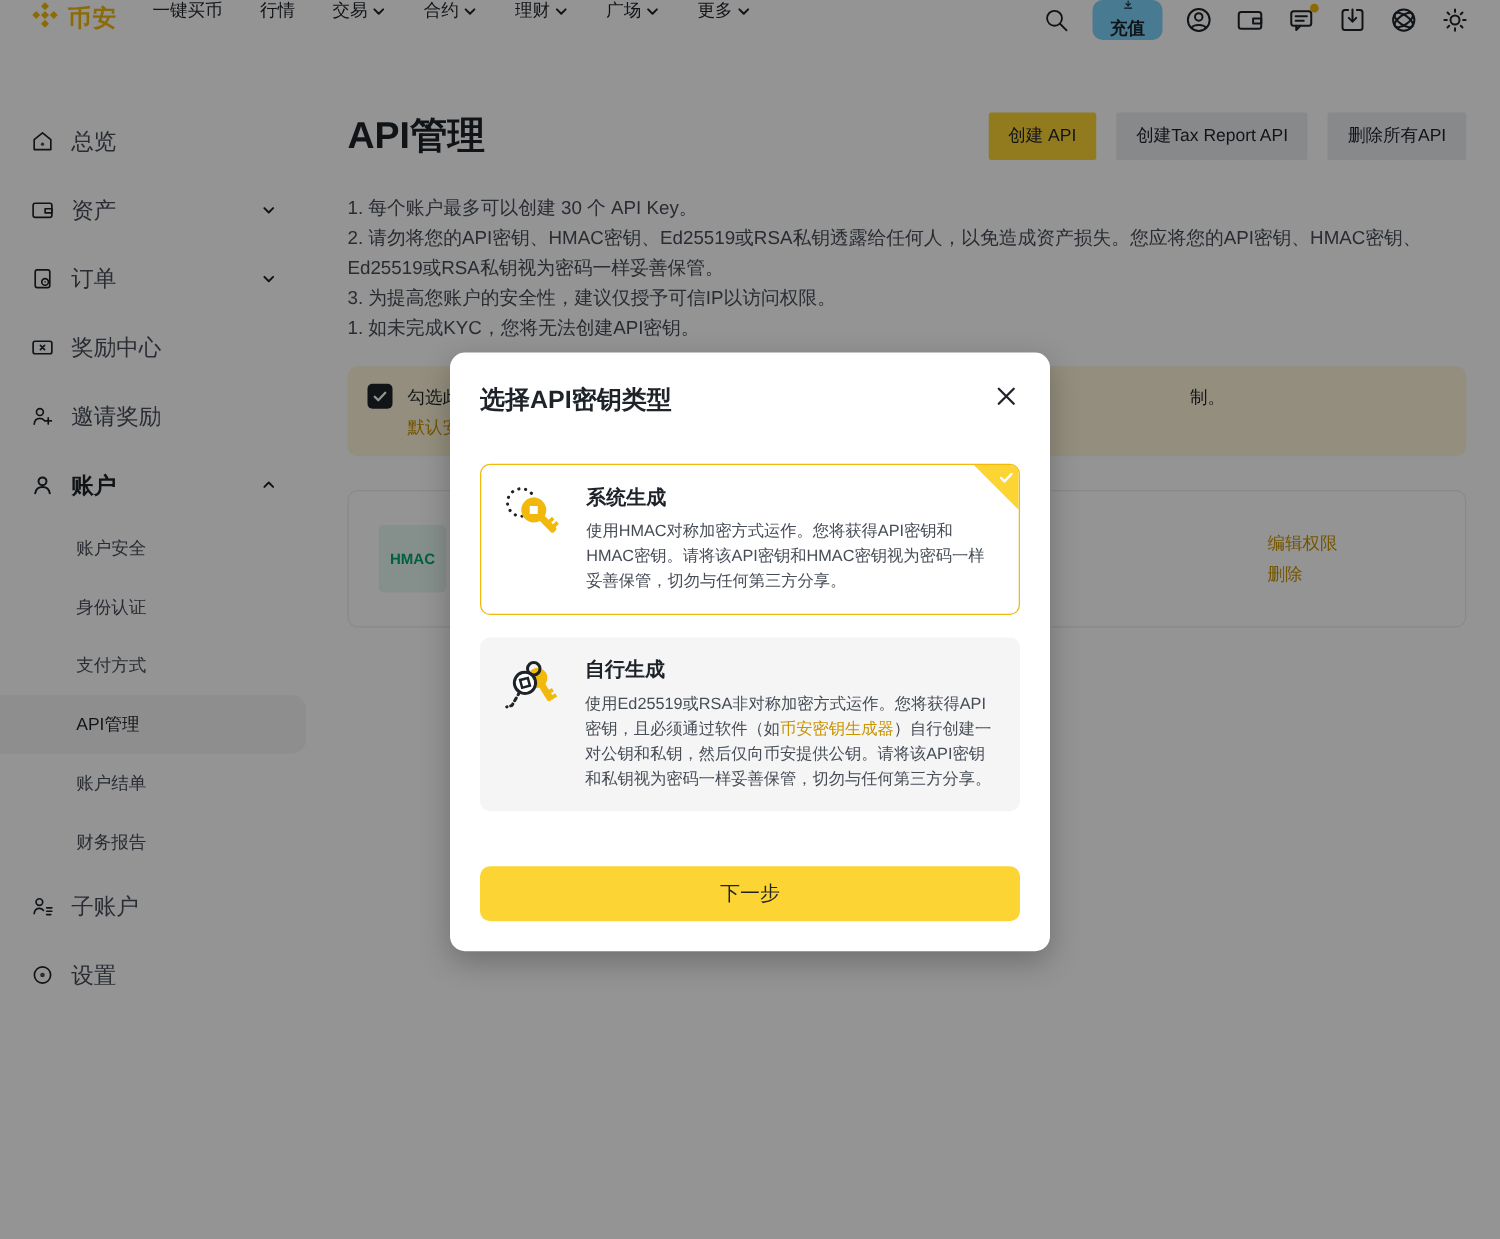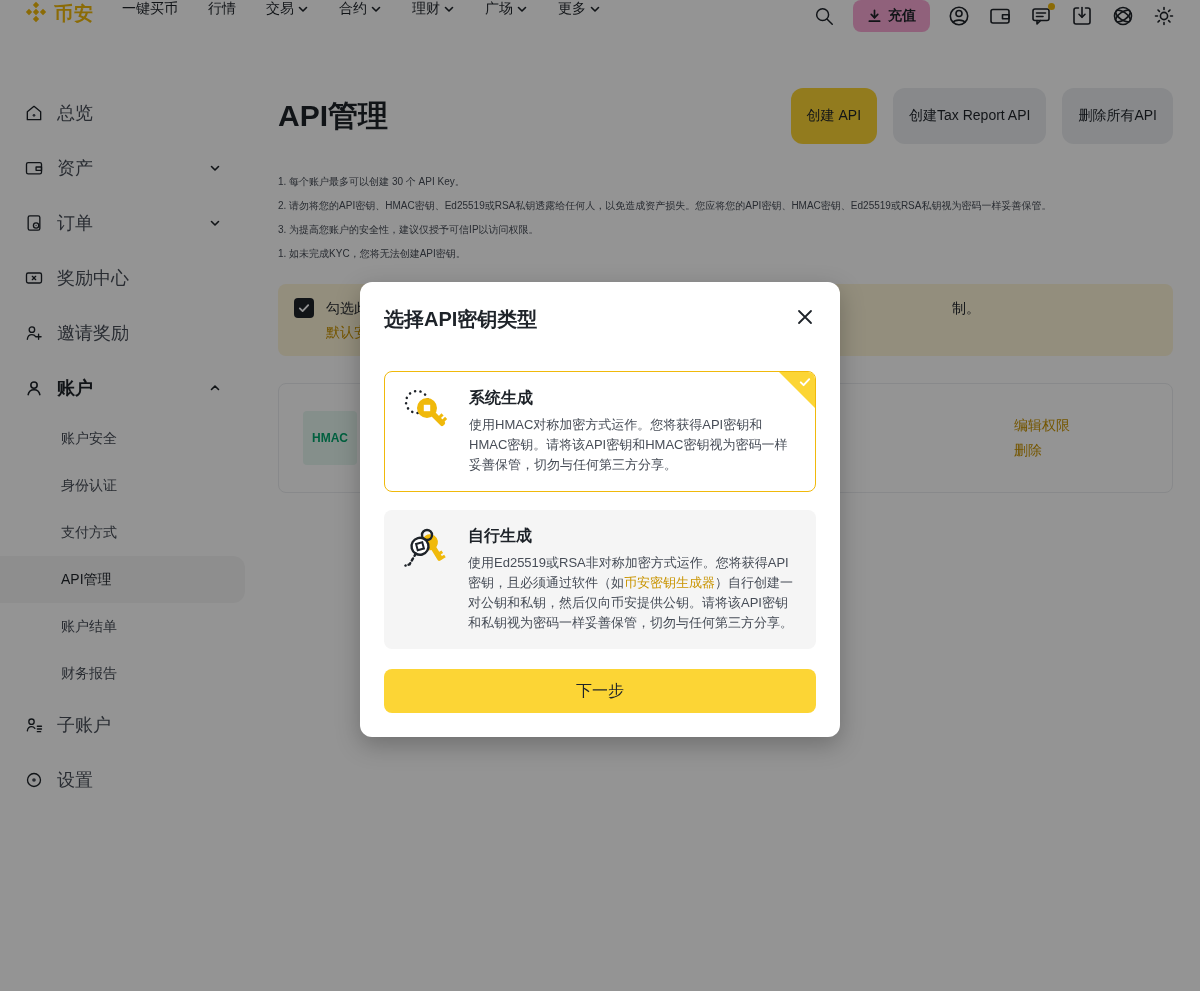--- a/index.html
+++ b/index.html
@@ -10,40 +10,40 @@
   
   .topbar { height:64px; display:flex; align-items:flex-start; padding:0 24px; background:#fff; }
   .logo { display:flex; align-items:center; gap:6px; margin-right:28px; cursor:pointer; }
   .logo-text { color:#F0B90B; font-size:19px; font-weight:bold; letter-spacing:1px; }
   .mainnav { display:flex; align-items:center; gap:30px; }
   .nav-item { display:flex; align-items:center; gap:3px; font-size:14px; font-weight:500; color:#1E2329; cursor:pointer; position:relative; }
   .nav-dot { position:absolute; top:-7px; right:-6px; width:6px; height:6px; border-radius:50%; background:#F0B90B; }
   .topbar-right { margin-left:auto; display:flex; align-items:center; gap:17px; }
   .tb-icon { width:24px; height:24px; display:flex; align-items:center; justify-content:center; cursor:pointer; position:relative; }
   .chat-dot { position:absolute; top:-1px; right:-2px; width:7px; height:7px; border-radius:50%; background:#F0B90B; }
-  .deposit-btn { display:flex; align-items:center; gap:6px; background:#f9a8d4; border-radius:8px; height:32px; padding:0 14px; font-size:14px; font-weight:600; cursor:pointer; }
+  .deposit-btn { display:flex; align-items:center; gap:6px; background:#7dd3fc; border-radius:8px; height:32px; padding:0 14px; font-size:14px; font-weight:600; cursor:pointer;flex-direction:column; }
 
   
   .body-row { display:flex; align-items:flex-start; }
   .sidebar { width:245px; padding-top:21px; flex-shrink:0; }
   .side-item { display:flex; align-items:center; height:55px; padding:0 24px; gap:13px; font-size:18px; color:#474D57; cursor:pointer;font-family:Liberation Serif, serif; }
   .side-item .lbl { flex:1; }
   .side-item.active-section { color:#1E2329; font-weight:bold; }
   .sub-item { display:flex; align-items:center; height:47px; padding:0 24px 0 61px; font-size:14px; color:#474D57; cursor:pointer; }
   .sub-item.selected { background:#F5F5F5; border-radius:0 12px 12px 0; color:#1E2329; }
 
   .content { flex:1; margin:0 27px 0 33px; position:relative; }
   .title-row { display:flex; align-items:center; margin-top:24px; }
   .page-title { font-size:30px; font-weight:bold; }
   .title-btns { margin-left:auto; display:flex; gap:16px; }
-  .btn { height:56px; display:flex; align-items:center; padding:0 16px; border-radius:12px; font-size:14px; font-weight:500; cursor:pointer; white-space:nowrap; }
+  .btn { height:38px; display:flex; align-items:center; padding:0 16px; border-radius:2px; font-size:14px; font-weight:500; cursor:pointer; white-space:nowrap; }
   .btn-primary { background:#FCD535; }
   .btn-gray { background:#EAECEF; }
 
-  .instructions { margin-top:26px; font-size:10px; line-height:24px; color:#474D57; }
+  .instructions { margin-top:26px; font-size:15px; line-height:24px; color:#474D57; }
 
   .banner { margin-top:18px; background:#FDF4D8; border-radius:8px; padding:12px 16px; position:relative; font-size:14px; line-height:24px; }
   .banner-line1 { display:flex; align-items:center; gap:12px; }
   .checkbox { width:20px; height:20px; background:#1E2329; border-radius:4px; display:flex; align-items:center; justify-content:center; flex-shrink:0; cursor:pointer; }
   .banner-link { color:#C99400; margin-left:32px; cursor:pointer; }
   .banner-right { position:absolute; left:674px; top:12px; }
 
   .api-card { margin-top:27px; border:1px solid #EAECEF; border-radius:8px; height:110px; display:flex; align-items:center; padding:0 24px; position:relative; }
   .hmac-tag { background:rgba(3,166,109,0.10); color:#03A66D; font-size:12px; font-weight:bold; padding:20px 9px; border-radius:4px; }
   .key-name { font-size:16px; font-weight:bold; margin-left:12px; }
@@ -59,21 +59,21 @@
   .options { margin-top:38px; display:flex; flex-direction:column; gap:18px;align-items:center; }
   .opt-card { display:flex; gap:16px; padding:16px; border-radius:8px; position:relative; overflow:hidden; cursor:pointer; }
   .opt-card.selected { border:1px solid #F0B90B; background:#fff; }
   .opt-card.plain { background:#F5F5F5; }
   .opt-icon { width:52px; flex-shrink:0; }
   .opt-title { font-size:16px; font-weight:bold; margin-bottom:6px; }
   .opt-desc { font-size:13px; line-height:20px; color:#474D57; }
   .opt-link { color:#C99400; cursor:pointer; }
   .corner { position:absolute; top:0; right:0; width:0; height:0; border-top:36px solid #FCD535; border-left:36px solid transparent; }
   .corner-check { position:absolute; top:3px; right:3px; }
-  .next-btn { margin-top:20px; width:100%; height:44px; background:#FCD535; border-radius:8px; display:flex; align-items:center; justify-content:center; font-size:16px; font-weight:500; cursor:pointer; }
+  .next-btn { margin-top:44px; width:100%; height:44px; background:#FCD535; border-radius:8px; display:flex; align-items:center; justify-content:center; font-size:16px; font-weight:500; cursor:pointer; }
 </style>
 </head>
 <body>
 
 <header class="topbar">
   <div class="logo">
     <span>
       <svg width="24" height="24" viewBox="0 0 24 24" fill="#F0B90B">
         <path d="M12 8.8 L15.2 12 L12 15.2 L8.8 12 Z"></path>
         <path d="M12 1.8 L15.2 5 L12 8.2 L8.8 5 Z"></path>

